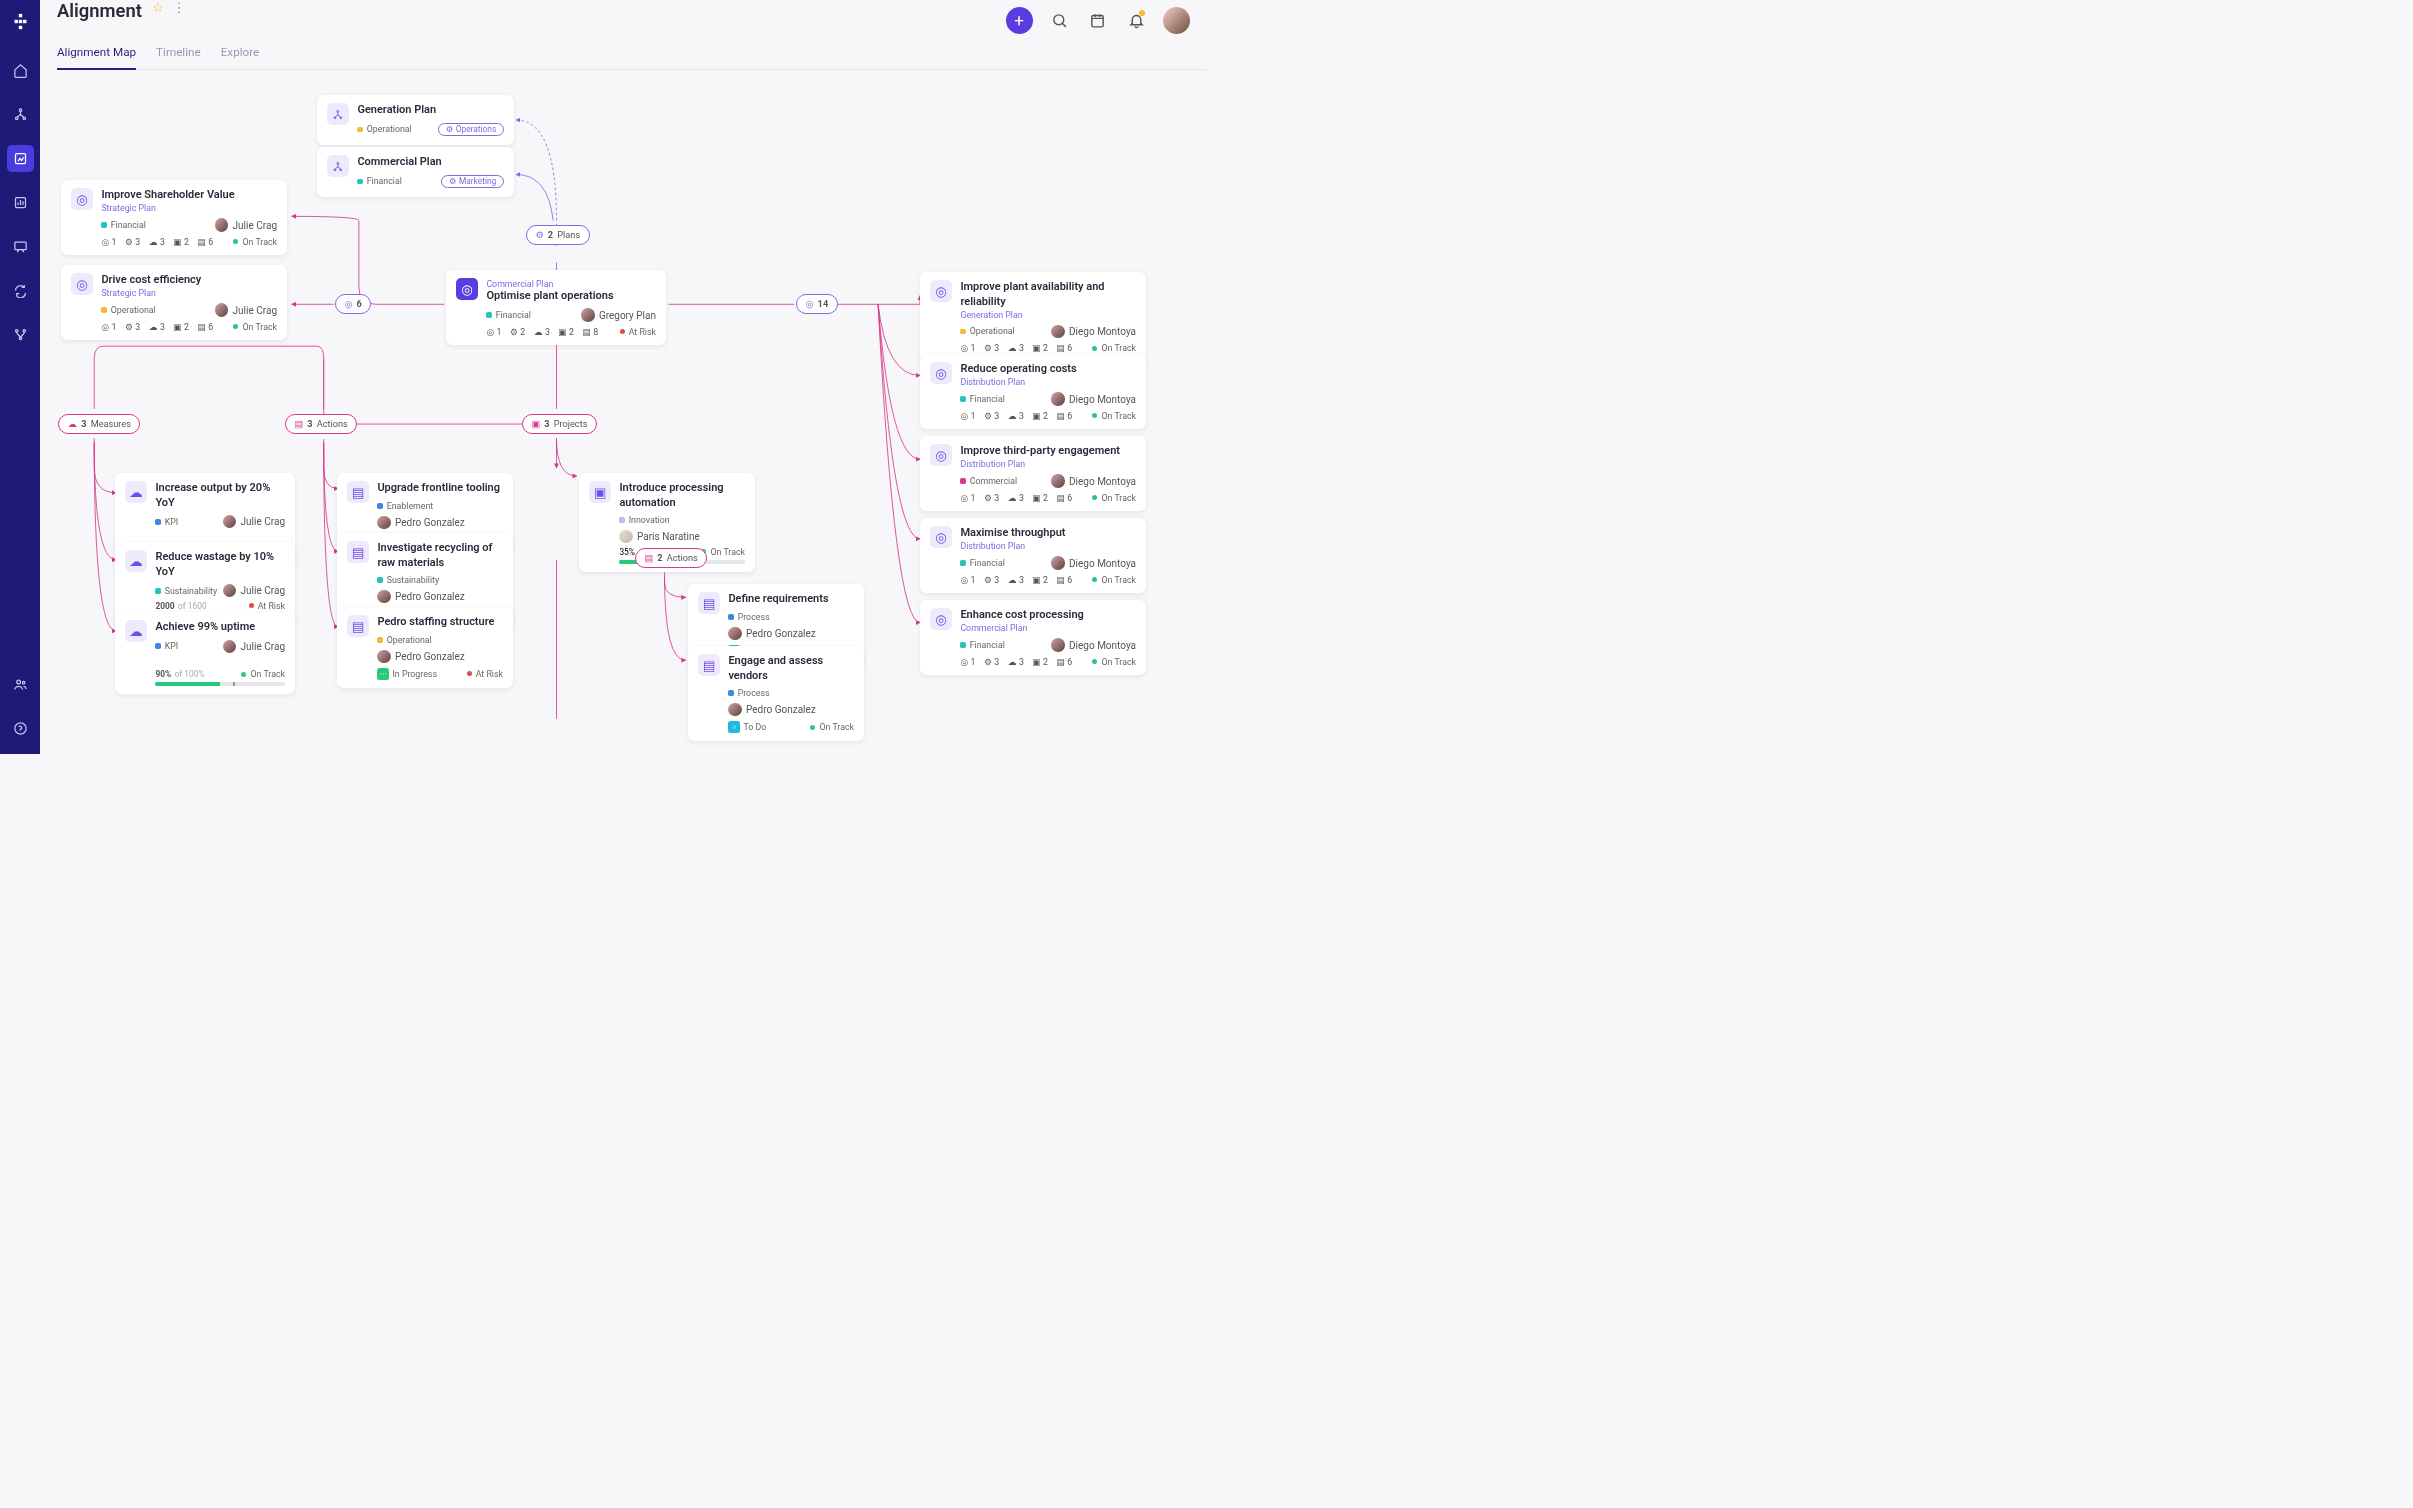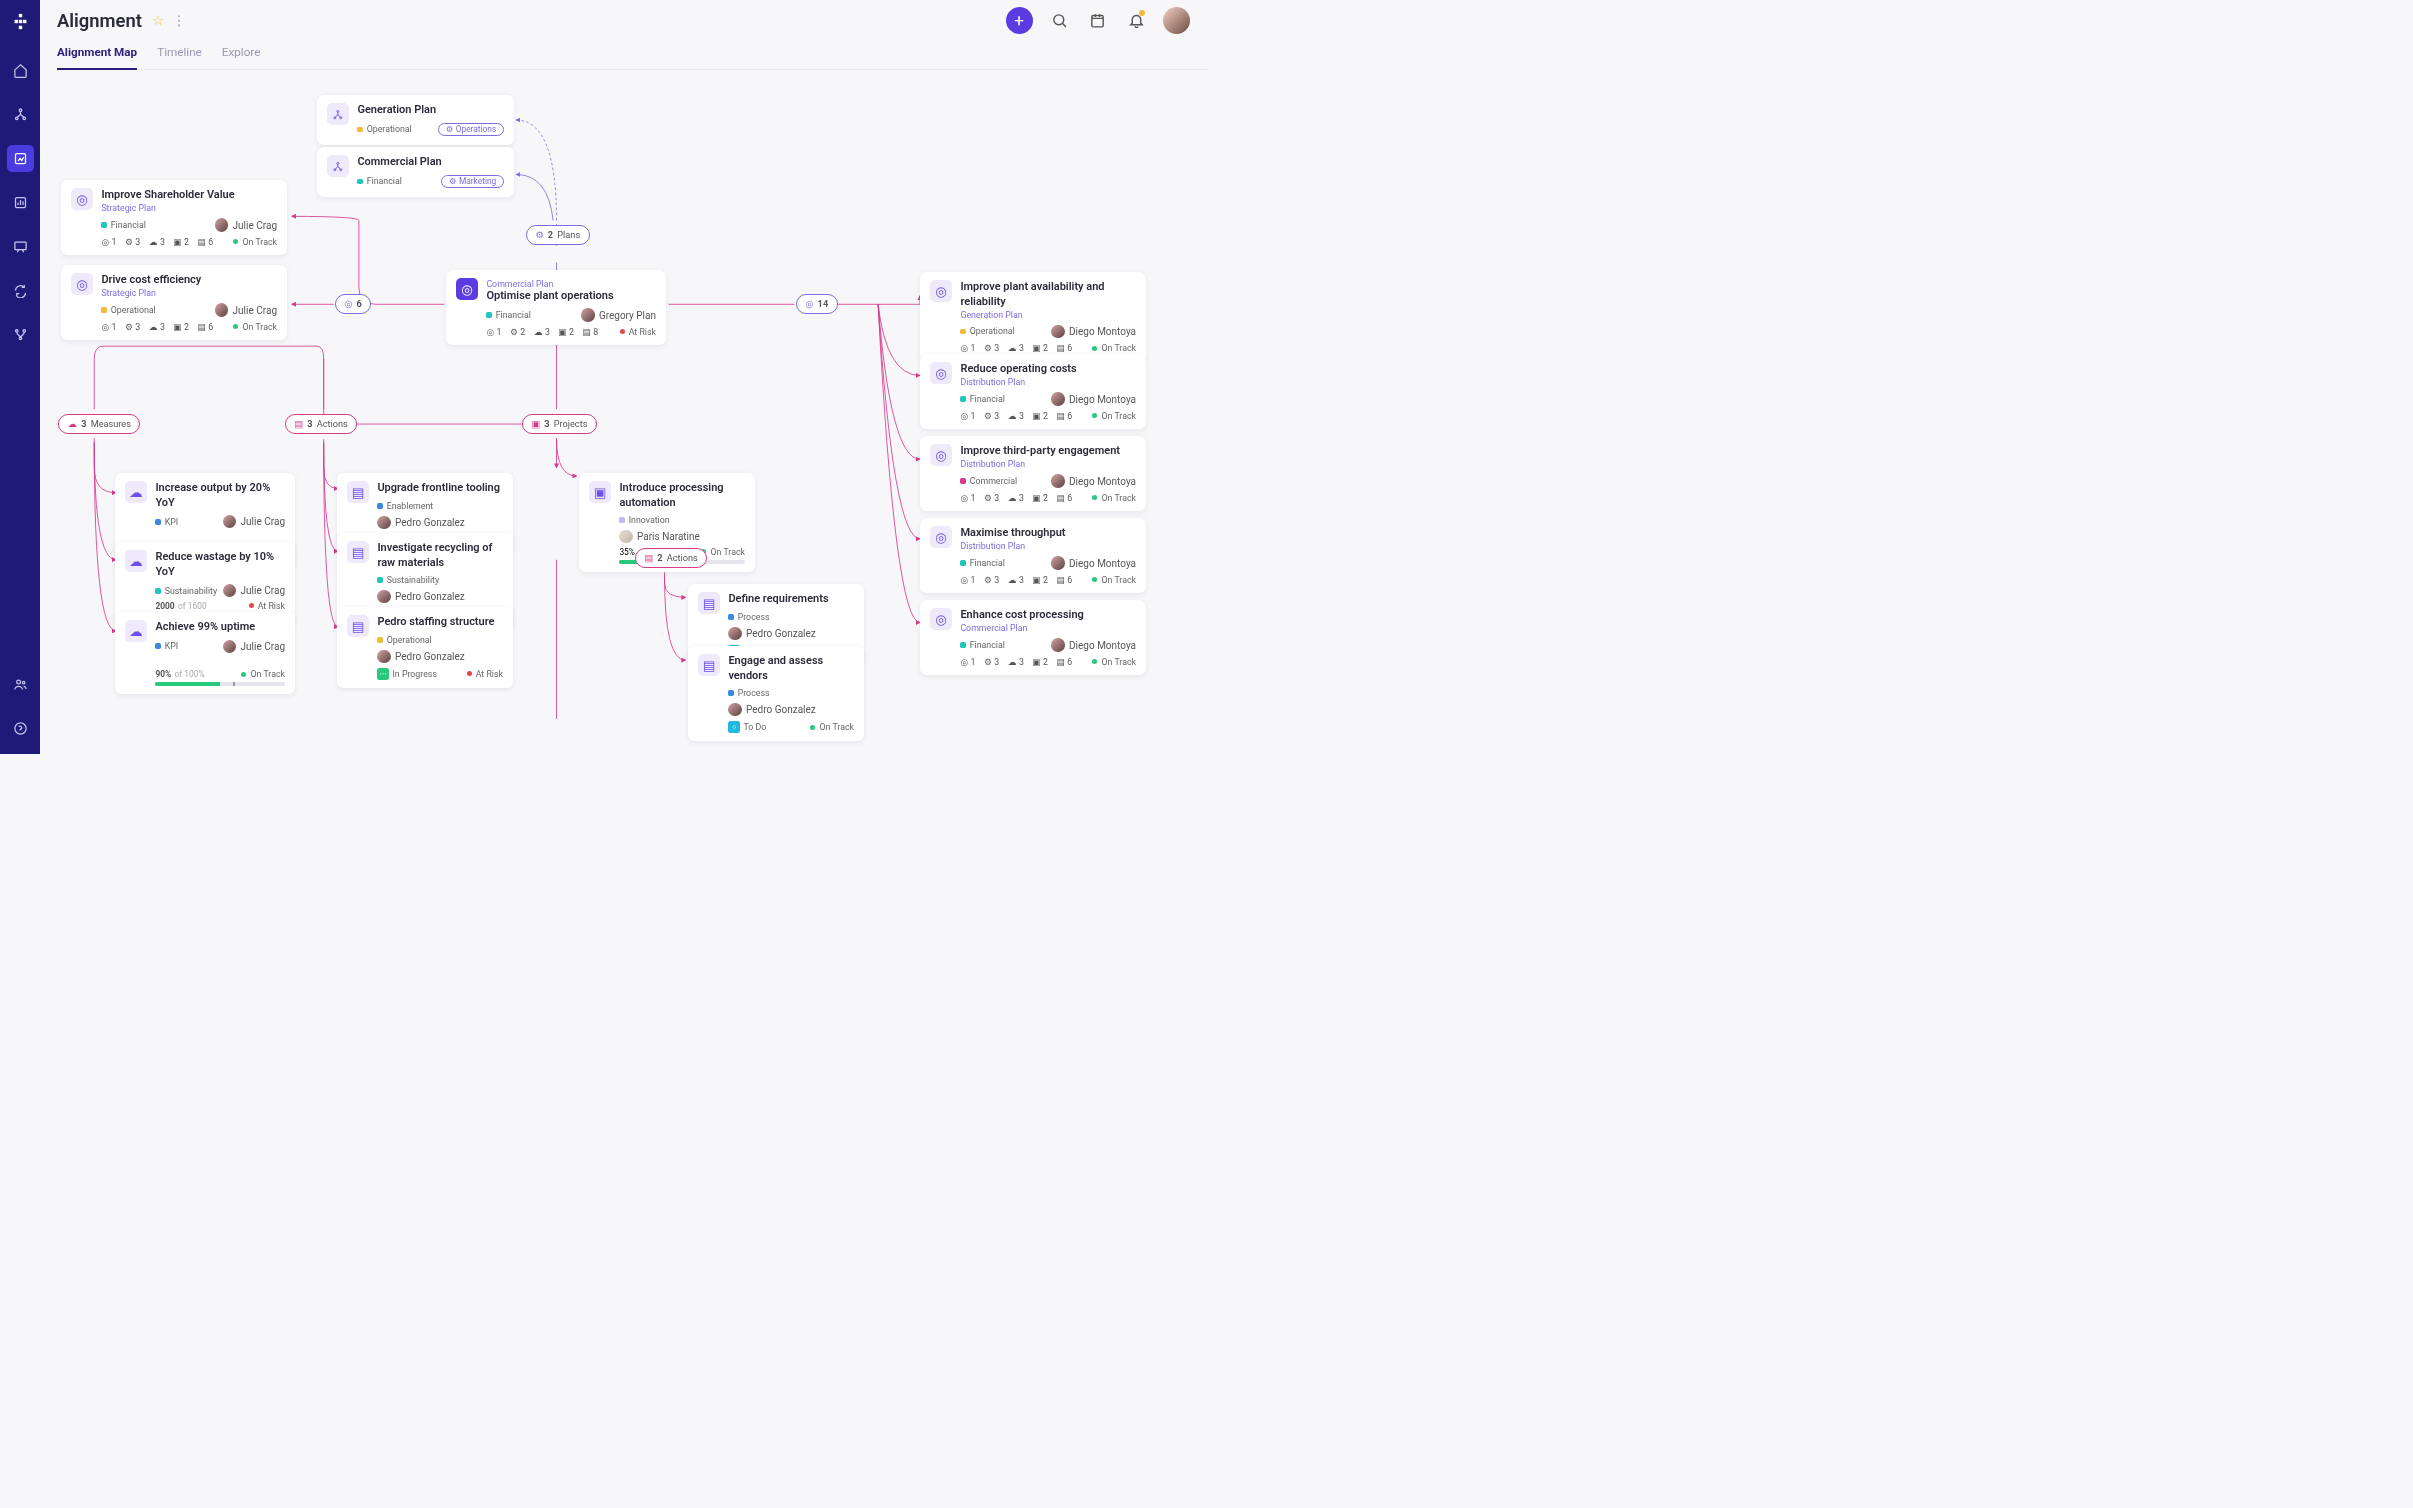--- a/index.html
+++ b/index.html
@@ -2,32 +2,32 @@
 <html style="font-size:13.4px"><head>
 <meta charset="utf-8">
 <style>
 *{box-sizing:border-box;margin:0;padding:0;font-family:-apple-system,BlinkMacSystemFont,'Segoe UI',Roboto,sans-serif}
 body{background:#f7f7f9;overflow:hidden;width:1207px;height:754px;position:relative}
 .sidebar{position:absolute;left:0;top:0;width:40px;height:100%;background:#1e1a78;display:flex;flex-direction:column;align-items:center;padding-top:10px;gap:17px}
 .sidebar .logo{width:23.5px;height:23.5px;display:flex;align-items:center;justify-content:center;margin-bottom:6.7px}
 .sidebar .nav-icon{width:27px;height:27px;display:flex;align-items:center;justify-content:center;border-radius:5px;cursor:pointer;color:#c7c4f0}
 .sidebar .nav-icon.active{background:#4a3de0}
 .sidebar .spacer{flex:1}
-.header{position:absolute;left:40px;top:0;right:0;height:40px;display:flex;align-items:center;padding:0 17px;background:#f7f7f9}
+.header{position:absolute;left:40px;top:0;right:0;height:40px;display:flex;padding:0 17px;background:#f7f7f9}
 .header .title{font-size:18.4px;font-weight:600;color:#2a2a3a;margin-right:10px}
 .header .star{color:#f5b93a;font-size:13.4px;cursor:pointer}
 .header .more{margin-left:8.4px;color:#999;cursor:pointer;font-size:13.4px}
 .header .right{margin-left:auto;display:flex;align-items:center;gap:15px}
 .header .add-btn{width:27px;height:27px;border-radius:50%;background:#5b3ce0;color:#fff;display:flex;align-items:center;justify-content:center;font-size:17px;cursor:pointer}
 .header .icon-btn{width:23.5px;height:23.5px;display:flex;align-items:center;justify-content:center;color:#555;cursor:pointer;position:relative}
 .header .notif-dot{position:absolute;top:1.7px;right:3.4px;width:5.9px;height:5.9px;border-radius:50%;background:#f5b93a}
 .header .avatar{width:27px;height:27px;border-radius:50%;background:linear-gradient(135deg,#f5d0c5,#6b4a3e);cursor:pointer}
 .tabs{position:absolute;left:57px;top:45px;display:flex;gap:20px;border-bottom:0.8px solid #e5e5ec;right:0;padding-bottom:8.4px}
 .tabs .tab{font-size:11.7px;color:#9a98b5;cursor:pointer;padding-bottom:1.7px}
-.tabs .tab.active{color:#2a1f7c;font-weight:700;border-bottom:2.5px solid #2a1f7c;margin-bottom:-9.2px;padding-bottom:6.7px}
+.tabs .tab.active{color:#2a1f7c;font-weight:400;border-bottom:2.5px solid #2a1f7c;margin-bottom:-9.2px;padding-bottom:6.7px}
 .canvas{position:absolute;left:40px;top:74px;right:0;bottom:0}
 .card{position:absolute;background:#fff;border-radius:6.7px;box-shadow:0 1.7px 5px rgba(40,30,80,.08);padding:8.4px 10px}
 .card .card-icon{width:22px;height:22px;border-radius:5px;background:#eeeafb;display:flex;align-items:center;justify-content:center;color:#6d50e8;flex-shrink:0}
 .card .card-icon.dark{background:#5b3ce0;color:#fff}
 .card-head{display:flex;gap:8.4px;align-items:flex-start}
 .card-body{flex:1;min-width:0}
 .card-title{font-size:11px;font-weight:600;color:#2a2a3a;line-height:1.3}
 .card-sub{font-size:8.8px;color:#7a6de0;margin-top:0.8px}
 .tag-row{display:flex;align-items:center;gap:5px;margin-top:5px;flex-wrap:wrap;justify-content:space-between}
 .tag{display:flex;align-items:center;gap:3.4px;font-size:8.8px;color:#666}

